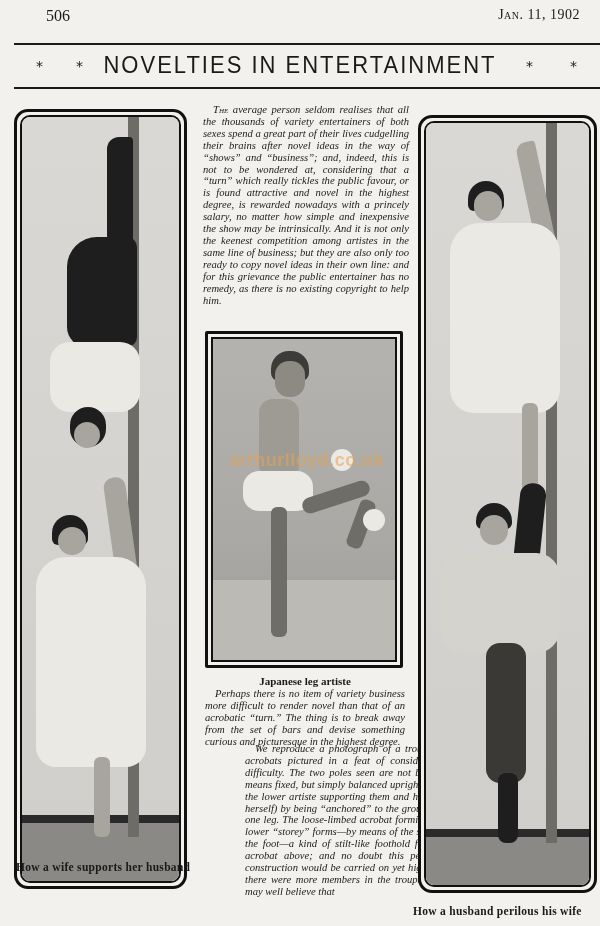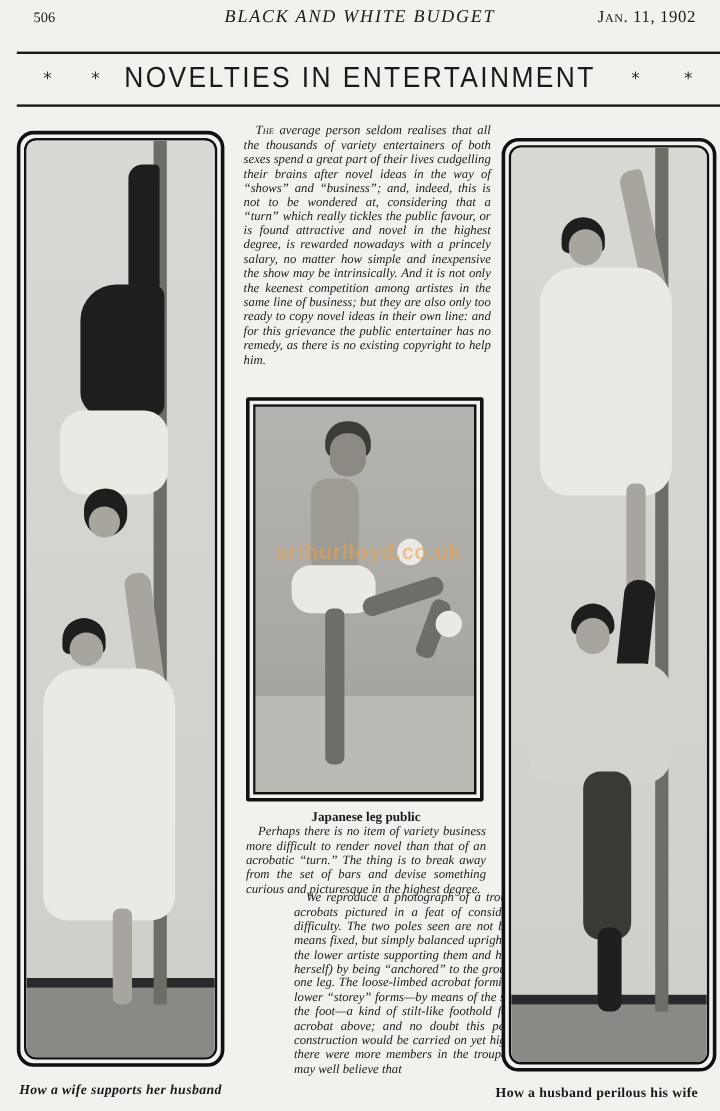--- a/index.html
+++ b/index.html
@@ -1,20 +1,20 @@
 <!DOCTYPE html>
 <html><head>
   <meta charset="utf-8">
   <style>
     * { box-sizing: border-box; margin: 0; padding: 0; }
     html, body { width: 600px; height: 926px; background: #f2f1ed; overflow: hidden; }
     body { position: relative; font-family: "Liberation Serif", "DejaVu Serif", serif; color: #1a1a1a; }
 
     .running-head { position: absolute; top: 4px; left: 0; width: 600px; height: 22px; }
-    .page-number { position: absolute; left: 28px; top: 3px; font-size: 12px; }
+    .page-number { position: absolute; left: 46px; top: 3px; font-size: 16px; }
     .journal-title { position: absolute; left: 0; width: 600px; top: 2px; text-align: center; font-style: italic; font-size: 15px; letter-spacing: 1.5px; }
     .issue-date { position: absolute; right: 20px; top: 3px; font-size: 14px; font-variant: small-caps; letter-spacing: 0.5px; }
 
     .rule { position: absolute; left: 14px; width: 586px; height: 2px; background: #1a1a1a; }
     .rule.top { top: 43px; }
     .rule.bottom { top: 87px; }
 
     .section-banner { position: absolute; top: 50px; left: 0; width: 600px; height: 34px; }
     .section-title { position: absolute; left: 0; width: 600px; top: 2px; text-align: center; font-family: "Liberation Sans", "DejaVu Sans", sans-serif; font-size: 22px; letter-spacing: 2px; transform: scaleY(1.1); }
     .star { position: absolute; top: 8px; font-size: 14px; font-family: "DejaVu Sans", sans-serif; }
@@ -44,21 +44,20 @@
     .para3 { left: 205px; top: 743px; width: 200px; text-indent: 10px; margin-left: 40px; }
     .smallcaps { font-variant: small-caps; }
 
     .watermark { position: absolute; left: 212px; top: 450px; width: 190px; text-align: center; font-family: "Liberation Sans", "DejaVu Sans", sans-serif; font-weight: bold; font-size: 18px; letter-spacing: 0.5px; color: rgba(232, 162, 80, 0.55); }
   </style>
 </head>
 <body>
 
 <div class="running-head">
   <span class="page-number">506</span>
-  <span class="journal-title">BLACK AND WHITE BUDGET</span>
   <span class="issue-date">Jan. 11, 1902</span>
 </div>
 
 <div class="rule top"></div>
 <div class="section-banner">
   <span class="star" style="left:36px">*</span>
   <span class="star" style="left:76px">*</span>
   <span class="section-title">NOVELTIES IN ENTERTAINMENT</span>
   <span class="star" style="left:526px">*</span>
   <span class="star" style="left:570px">*</span>
@@ -78,41 +77,41 @@
     <div class="shape dark" style="left:48px; top:290px; width:36px; height:40px; border-radius:18px;"></div>
     <div class="shape skin" style="left:52px; top:305px; width:26px; height:26px; border-radius:13px;"></div>
 
     <div class="shape skin" style="left:88px; top:360px; width:22px; height:110px; border-radius:10px; transform:rotate(-8deg);"></div>
     <div class="shape dark" style="left:30px; top:398px; width:36px; height:30px; border-radius:18px 18px 6px 6px;"></div>
     <div class="shape skin" style="left:36px; top:410px; width:28px; height:28px; border-radius:14px;"></div>
     <div class="shape dress" style="left:14px; top:440px; width:110px; height:210px; border-radius:30px 30px 20px 20px;"></div>
     <div class="shape skin" style="left:72px; top:640px; width:16px; height:80px; border-radius:6px;"></div>
   </div>
 </div>
-<div class="caption" style="left:16px; top:903px;font-style:italic;">How a wife supports her husband</div>
+<div class="caption" style="left:16px; top:861px;">How a wife supports her husband</div>
 
 <p class="body-text para1"><span class="smallcaps">The</span><span> average person seldom realises that all the thousands of variety entertainers of both sexes spend a great part of their lives cudgelling their brains after novel ideas in the way of “shows” and “business”; and, indeed, this is not to be wondered at, considering that a “turn” which really tickles the public favour, or is found attractive and novel in the highest degree, is rewarded nowadays with a princely salary, no matter how simple and inexpensive the show may be intrinsically. And it is not only the keenest competition among artistes in the same line of business; but they are also only too ready to copy novel ideas in their own line: and for this grievance the public entertainer has no remedy, as there is no existing copyright to help him.</span></p>
 
 <div class="frame square" style="left:205px; top:331px; width:198px; height:337px;">
   <div class="inner">
     <div class="photo" style="background:linear-gradient(#b4b3af 0%, #a9a8a4 65%, #9c9b97 100%);"></div>
     <div class="floor" style="height:80px; background:#bcbab5;"></div>
     <div class="shape dark" style="left:58px; top:12px; width:38px; height:30px; border-radius:18px 18px 8px 8px; background:#3c3b38;"></div>
     <div class="shape skin" style="left:62px; top:22px; width:30px; height:36px; border-radius:14px; background:#8d8a84;"></div>
     <div class="shape skin" style="left:46px; top:60px; width:40px; height:80px; border-radius:14px; background:#9e9b95;"></div>
     <div class="shape dress" style="left:30px; top:132px; width:70px; height:40px; border-radius:16px;"></div>
     <div class="shape skin" style="left:58px; top:168px; width:16px; height:130px; border-radius:6px; background:#6f6d68;"></div>
     <div class="shape skin" style="left:88px; top:150px; width:70px; height:16px; border-radius:8px; background:#6f6d68; transform:rotate(-18deg);"></div>
     <div class="shape skin" style="left:140px; top:160px; width:16px; height:50px; border-radius:6px; background:#6f6d68; transform:rotate(20deg);"></div>
     <div class="shape dress" style="left:118px; top:110px; width:22px; height:22px; border-radius:11px;"></div>
     <div class="shape dress" style="left:150px; top:170px; width:22px; height:22px; border-radius:11px;"></div>
   </div>
 </div>
 <div class="watermark">arthurlloyd.co.uk</div>
-<div class="centre-caption">Japanese leg public</div>
+<div class="centre-caption">Japanese leg artiste</div>
 
 <p class="body-text para2">Perhaps there is no item of variety business more difficult to render novel than that of an acrobatic “turn.” The thing is to break away from the set of bars and devise something curious and picturesque in the highest degree.</p>
 <p class="body-text para3">We reproduce a photograph of a troupe of acrobats pictured in a feat of considerable difficulty. The two poles seen are not by any means fixed, but simply balanced upright, with the lower artiste supporting them and him (or herself) by being “anchored” to the ground by one leg. The loose-limbed acrobat forming the lower “storey” forms—by means of the sole of the foot—a kind of stilt-like foothold for the acrobat above; and no doubt this perilous construction would be carried on yet higher if there were more members in the troupe. You may well believe that</p>
 
 <div class="frame" style="left:418px; top:115px; width:179px; height:778px;">
   <div class="inner">
     <div class="photo bg-light"></div>
     <div class="floor" style="height:50px;"></div>
     <div class="floor-line" style="bottom:48px;"></div>
     <div class="pole" style="left:120px; top:0; height:720px;"></div>

